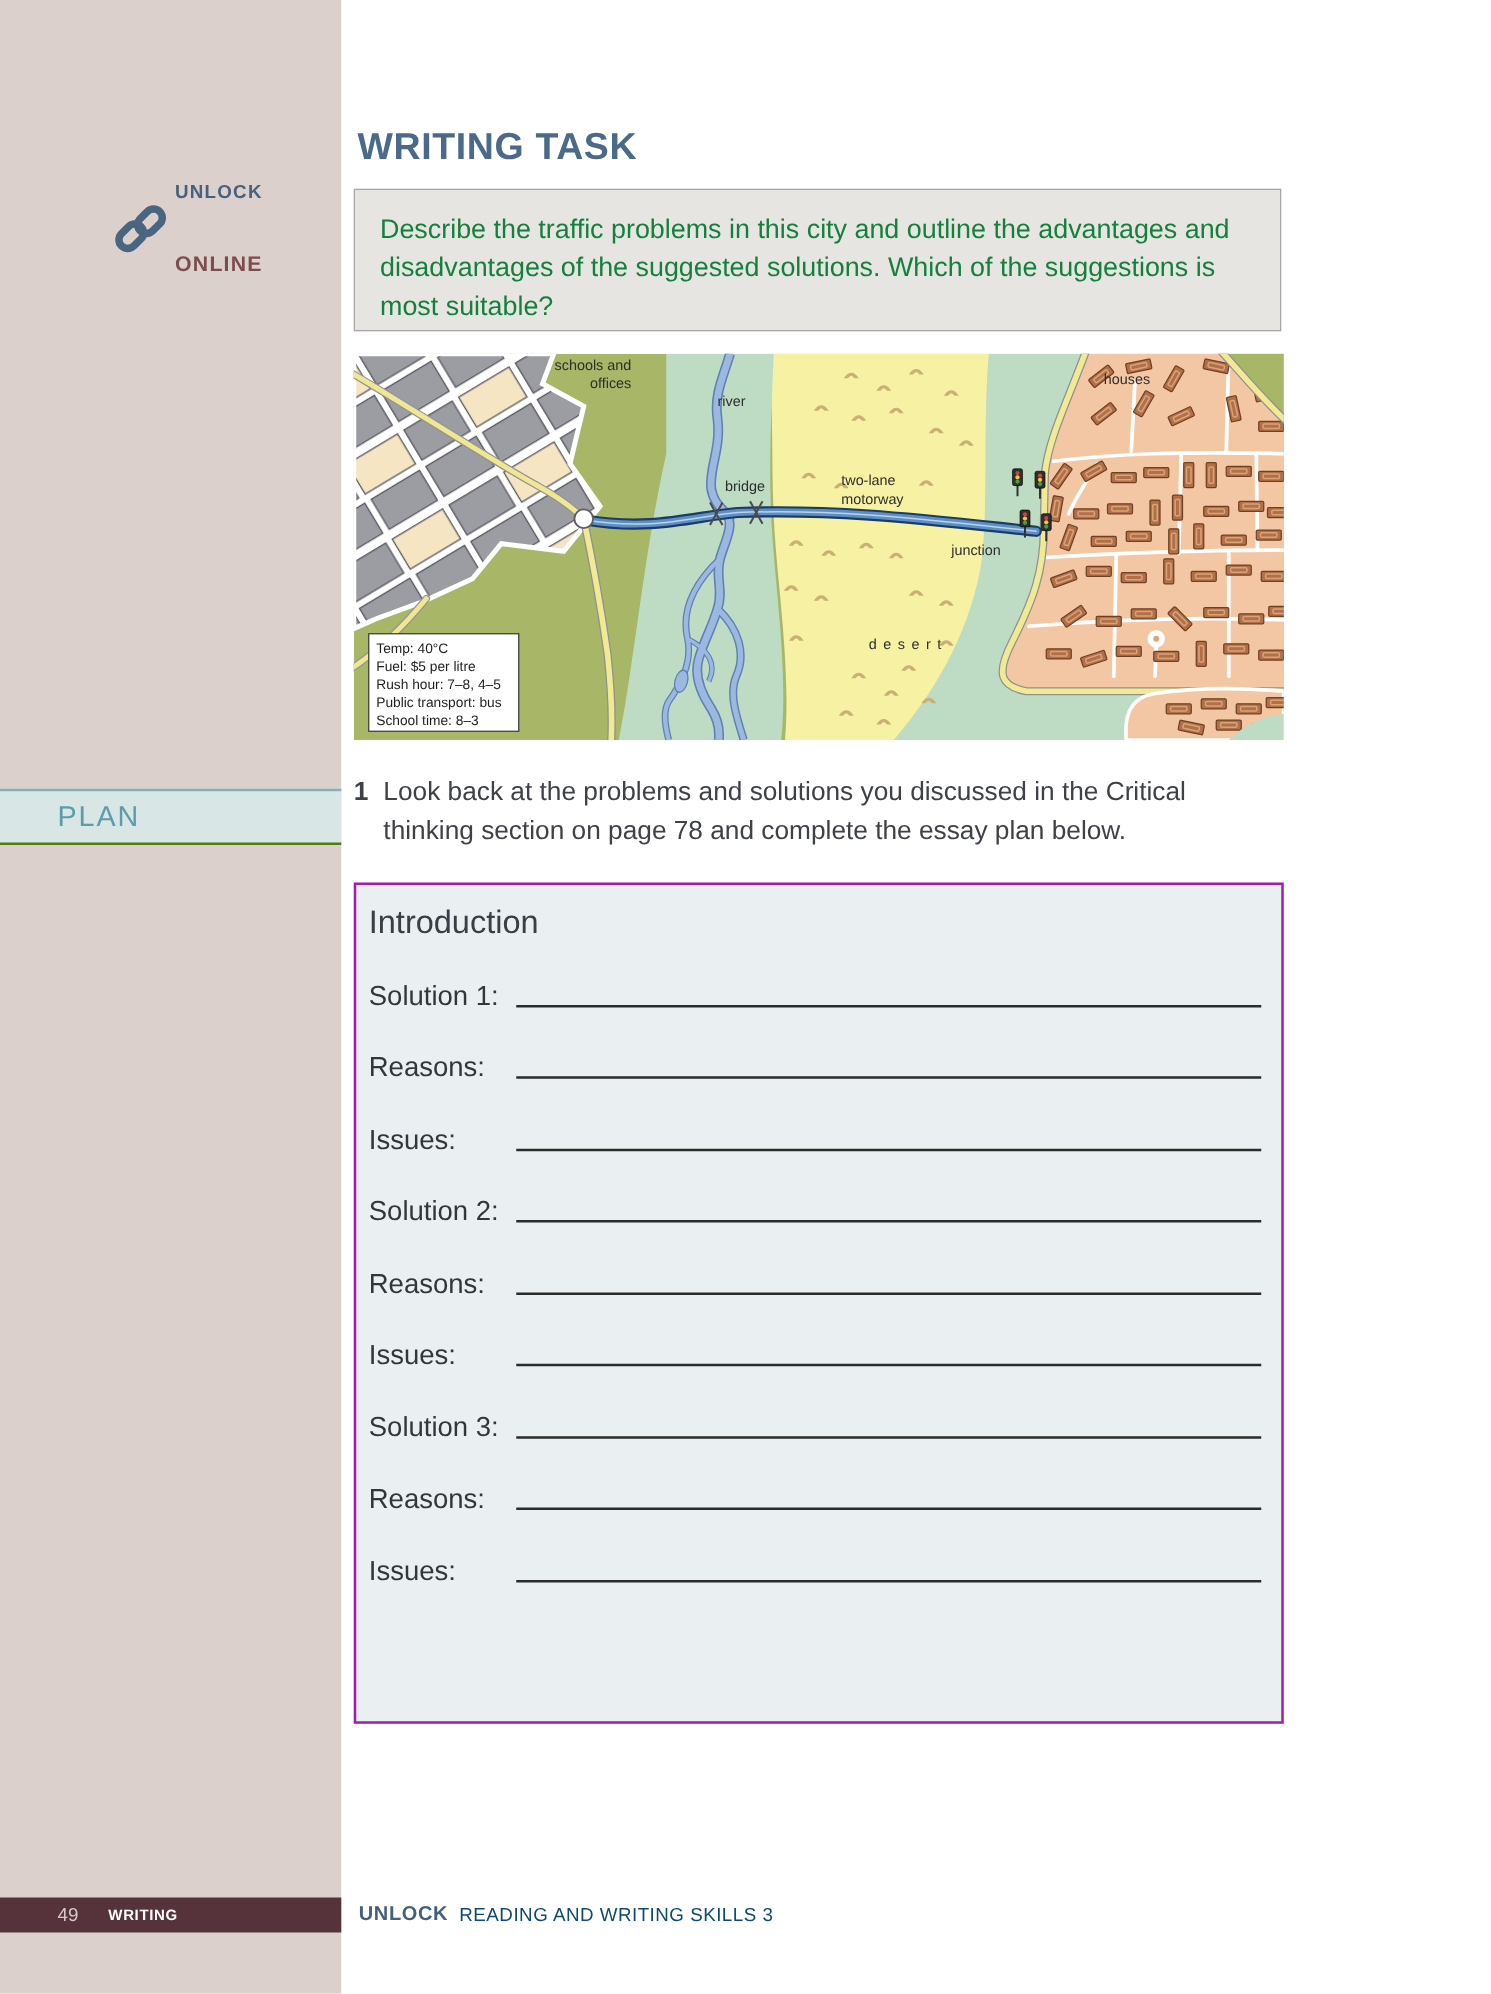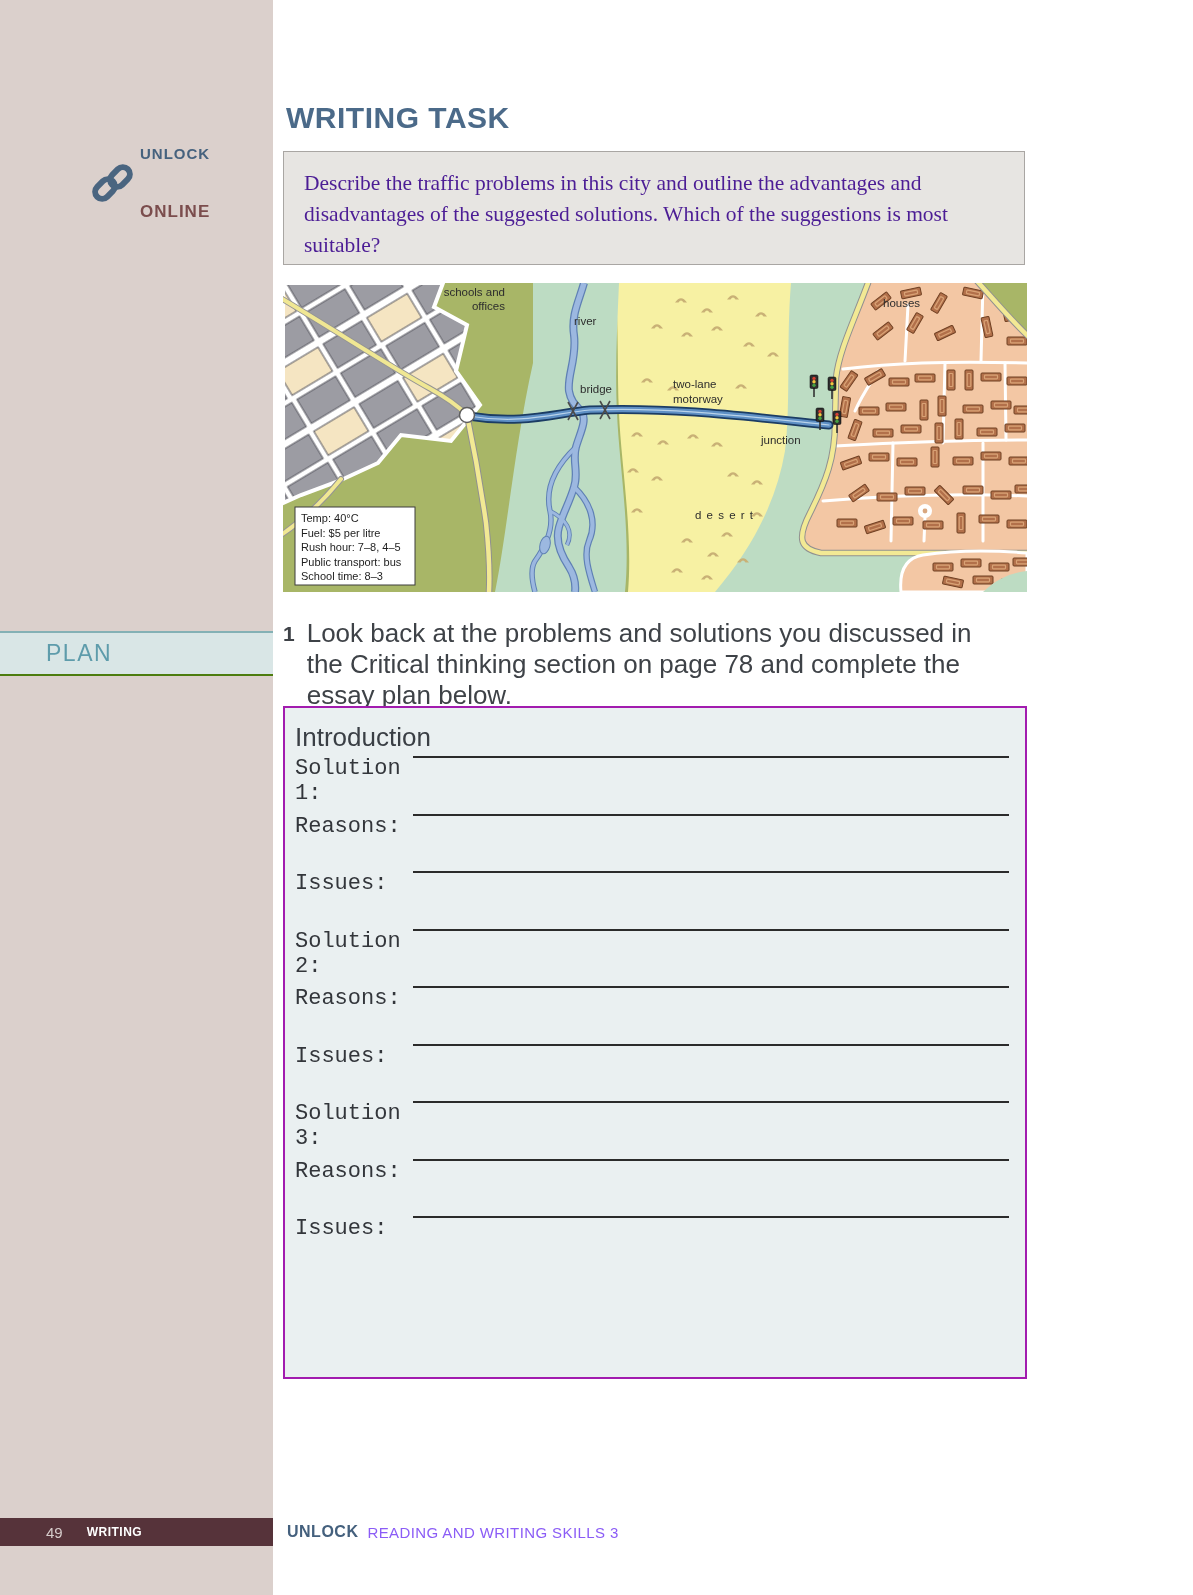--- a/index.html
+++ b/index.html
@@ -17,48 +17,48 @@
     display:flex;align-items:center;}
   .plan-tab span{margin-left:46px;font-size:23px;color:#5e9cab;letter-spacing:1.5px;}
 
   
   .title{position:absolute;left:286px;top:101px;font-size:30px;font-weight:bold;color:#4b6a89;
     letter-spacing:0.5px;}
 
   
   .task-box{position:absolute;left:283px;top:151px;width:742px;height:114px;background:#e7e5e2;
     border:1px solid #a9a6a3;box-sizing:border-box;}
-  .task-box p{margin:16px 20px 0 20px;width:706px;font-family:Liberation Serif, serif;
-    font-size:21.5px;line-height:31px;color:#4c1d95;}
+  .task-box p{margin:16px 20px 0 20px;width:706px;font-family:Liberation Sans, sans-serif;
+    font-size:21.5px;line-height:31px;color:#15803d;}
 
   
   .map{position:absolute;left:283px;top:283px;width:744px;height:309px;}
 
   
   .instruction{position:absolute;left:283px;top:618px;width:720px;display:flex;}
   .instruction .num{font-weight:bold;font-size:21px;color:#3e4247;line-height:31px;margin-right:12px;}
-  .instruction .txt{font-size:26px;line-height:31px;color:#3e4247;width:678px;}
+  .instruction .txt{font-size:21px;line-height:31px;color:#3e4247;width:678px;}
 
   
   .plan-box{position:absolute;left:283px;top:706px;width:744px;height:673px;background:#eaf0f1;
     border:2px solid #a21caf;box-sizing:border-box;}
   .plan-title{position:absolute;left:10px;top:14px;font-size:26px;color:#3a3f45;}
   .plan-rows{position:absolute;left:10px;top:48px;right:0;}
-  .prow{height:57.5px;display:flex;align-items:flex-start;font-family:Liberation Mono, monospace;}
+  .prow{height:57.5px;display:flex;align-items:flex-end;}
   .plabel{width:118px;flex-shrink:0;font-size:22px;color:#33363b;margin-bottom:4px;}
   .pline{flex:1;border-bottom:2px solid #2b2b2b;margin:0 16px 8px 0;}
 
   
   .footer-bar{position:absolute;left:0;top:1518px;width:273px;height:28px;background:#56333a;
     display:flex;align-items:center;}
   .footer-page{margin-left:46px;font-size:15px;color:#d6cccb;}
   .footer-section{margin-left:24px;font-size:12px;font-weight:bold;color:#ffffff;letter-spacing:0.5px;}
   .footer-right{position:absolute;left:287px;top:1518px;height:28px;display:flex;align-items:center;}
   .footer-brand{font-size:16px;font-weight:bold;color:#44607d;letter-spacing:0.5px;}
-  .footer-book{margin-left:9px;font-size:15px;color:#8b5cf6;letter-spacing:0.4px;}
+  .footer-book{margin-left:9px;font-size:15px;color:#0c4a6e;letter-spacing:0.4px;}
 
   svg text{font-family:"Liberation Sans",sans-serif;}
 </style>
 </head>
 <body>
 
 <div class="page">
 
   <div class="sidebar">
     <div class="logo">

